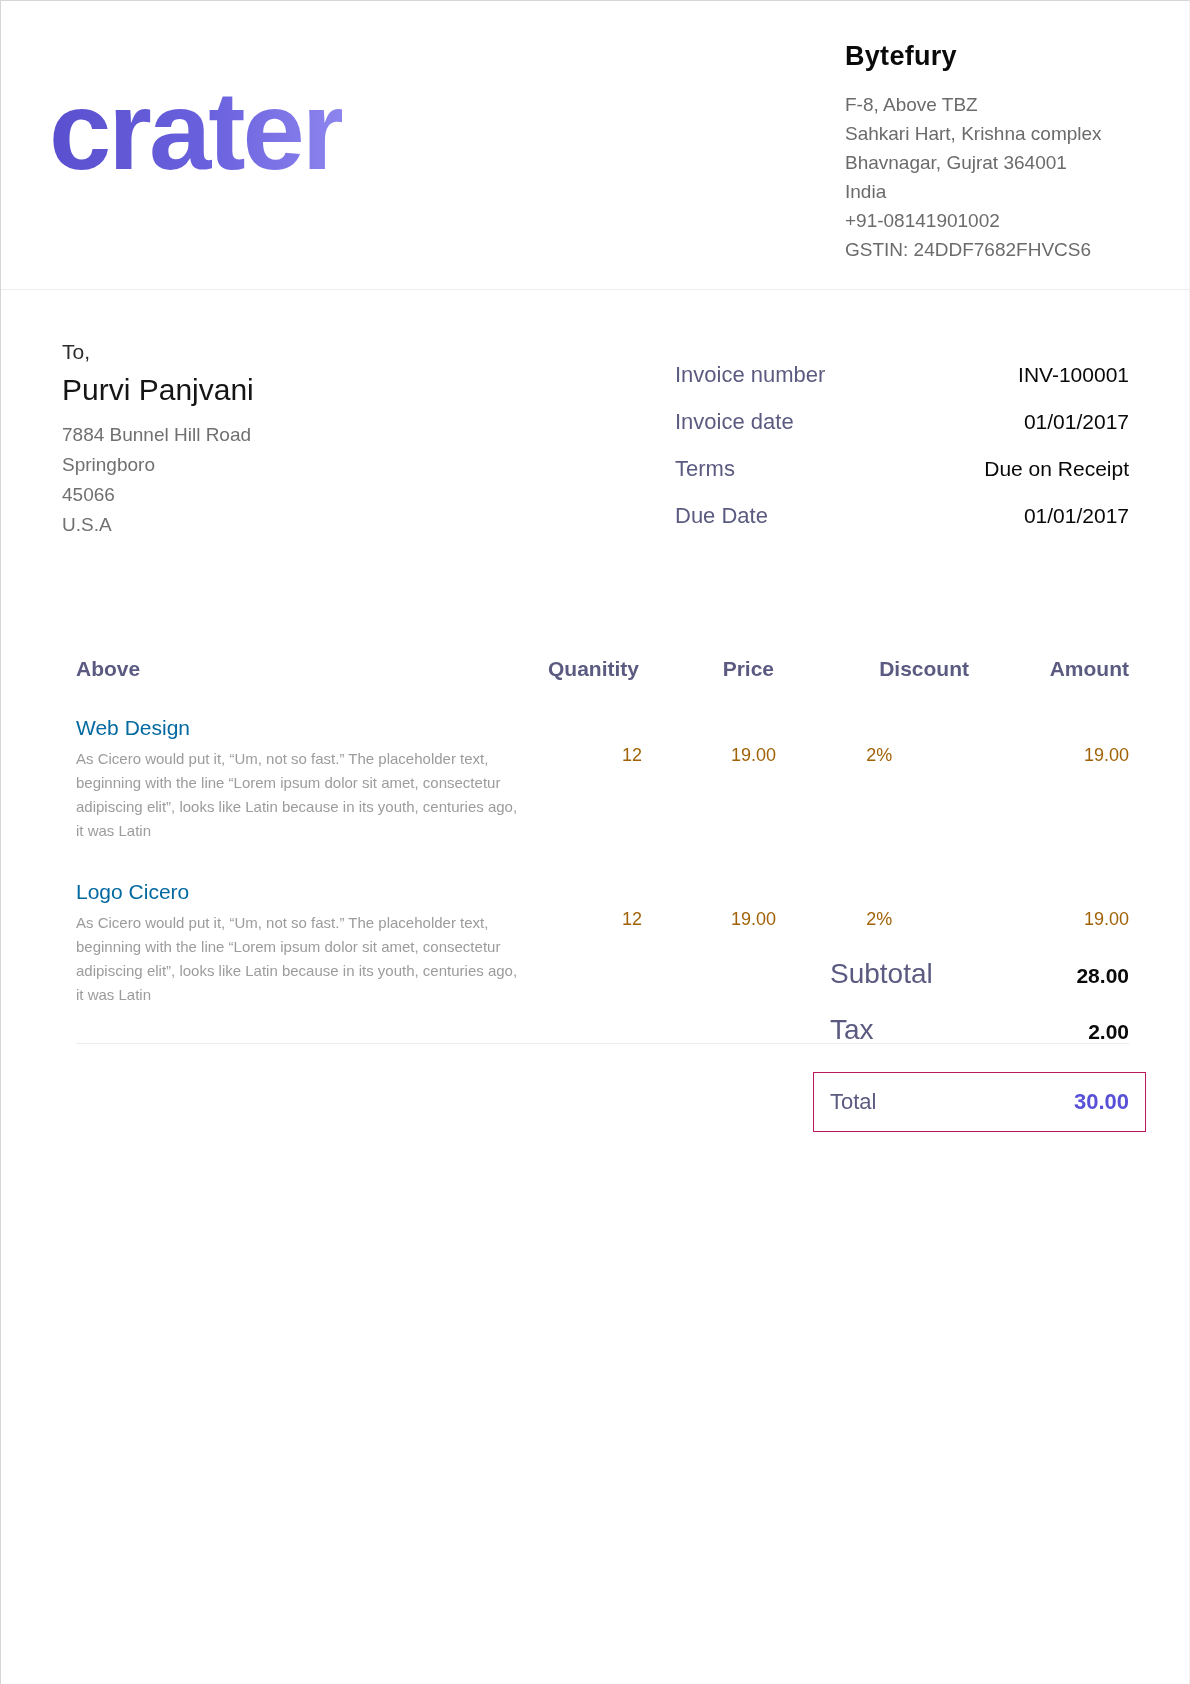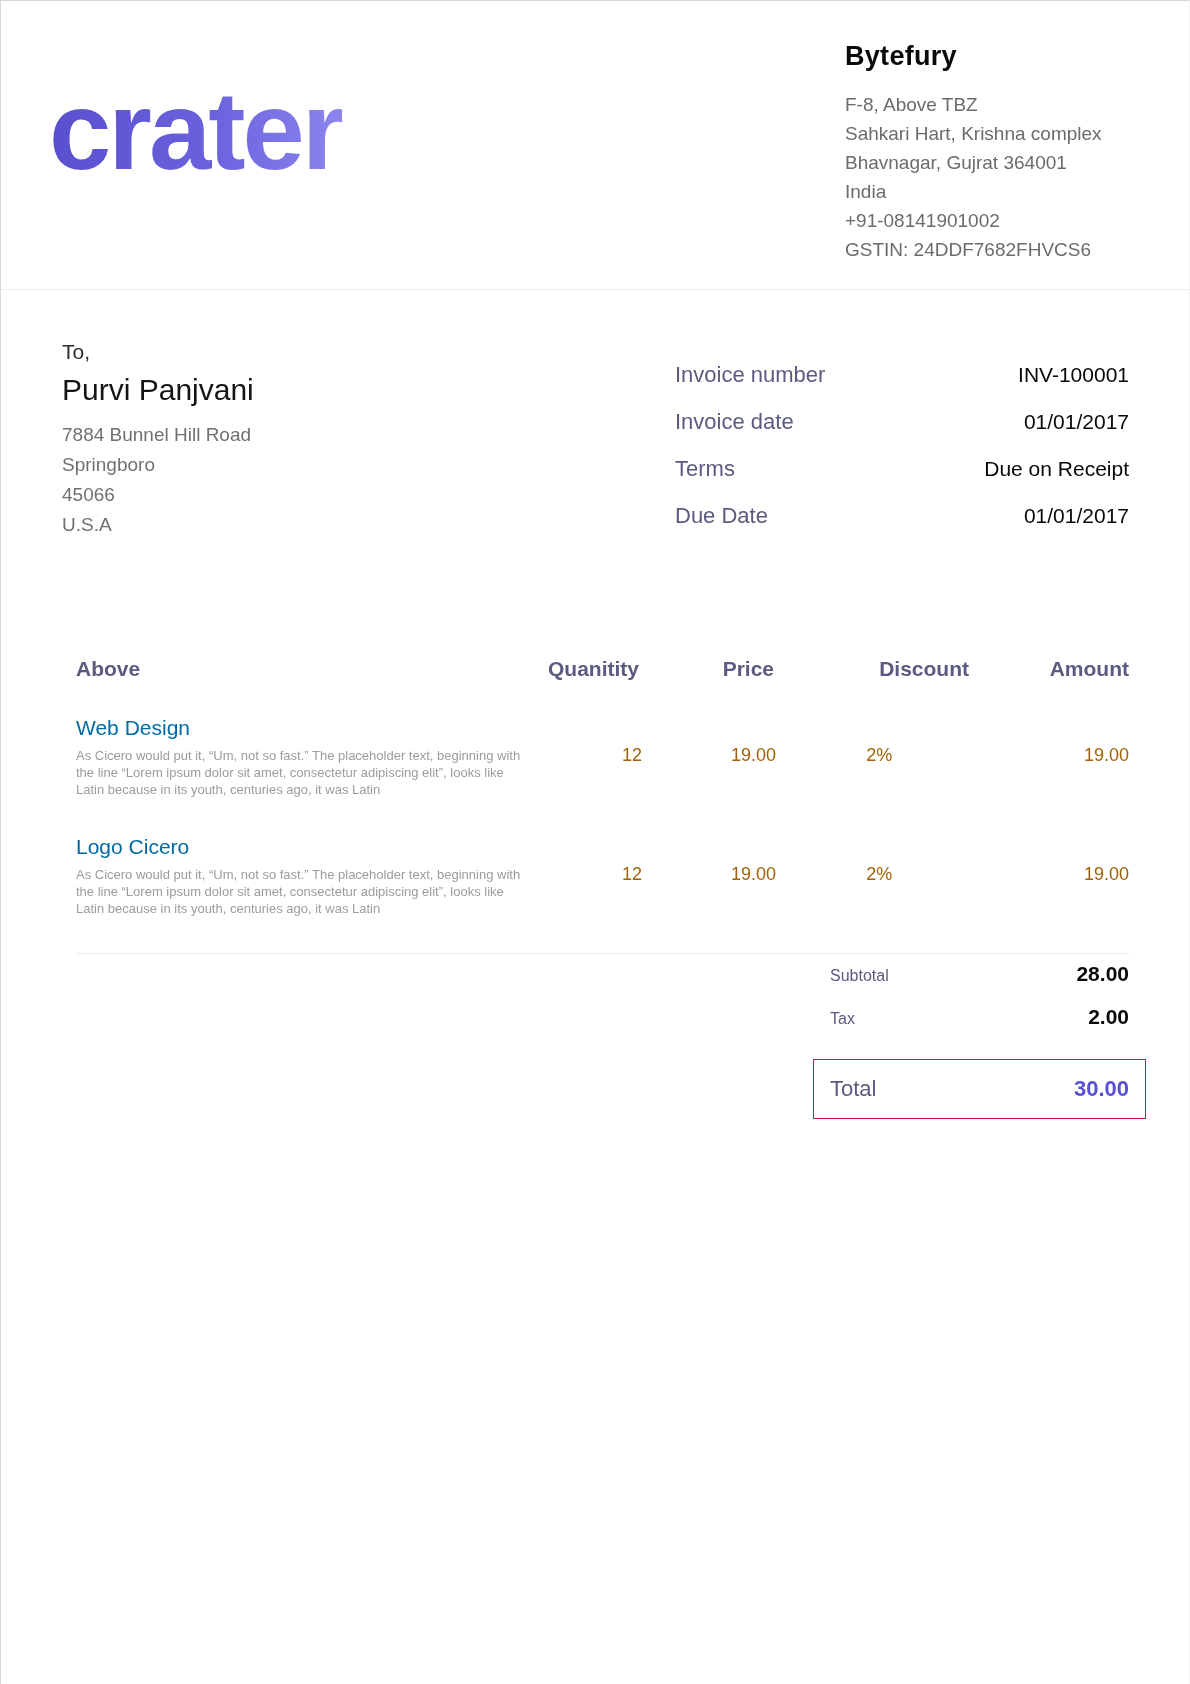--- a/index.html
+++ b/index.html
@@ -57,32 +57,32 @@
   .thead > div { font-size:21px; font-weight:700; color:#5b5a80; }
   .col-item { flex:1; text-align:left; }
   .col-qty      { width:115px; text-align:right; }
   .col-price    { width:135px; text-align:right; }
   .col-discount { width:195px; text-align:right; }
   .col-amount   { width:160px; text-align:right; }
 
   .tbody { margin-top:33px; }
   .item-row { display:flex; align-items:flex-start; margin-bottom:36px; }
   .item-name { font-size:21px; color:#0369a1; line-height:26px; margin-bottom:6px; }
-  .item-desc { width:452px; font-size:13px; color:#9c9c9c; line-height:17px; }
+  .item-desc { width:452px; font-size:15px; color:#9c9c9c; line-height:24px; }
   .num-cell { padding-top:30px; font-size:18px; color:#a16207; }
   .item-row .col-discount { padding-right:78px; }
 
   .table-divider { border-top:1px solid #ebebf1; margin-top:8px; }
 
   
   .totals { position:absolute; left:812px; top:960px; width:333px; }
   .total-line { display:flex; justify-content:space-between; align-items:baseline;
                 padding:0 17px; line-height:26px; }
-  .total-line + .total-line { margin-top:15px; }
-  .total-label { font-size:16px; color:#5b5a80; }
+  .total-line + .total-line { margin-top:28px; }
+  .total-label { font-size:28px; color:#5b5a80; }
   .total-value { font-size:21px; color:#0a0a0a; font-weight:700; }
   .grand-total {
     margin-top:27px;
     border:1px solid #be185d;
     background:#ffffff;
     padding:16px;
     display:flex; justify-content:space-between; align-items:baseline;
   }
   .grand-total .total-label { font-size:22px; }
   .grand-value { font-size:22px; font-weight:700; color:#5851d8; }

